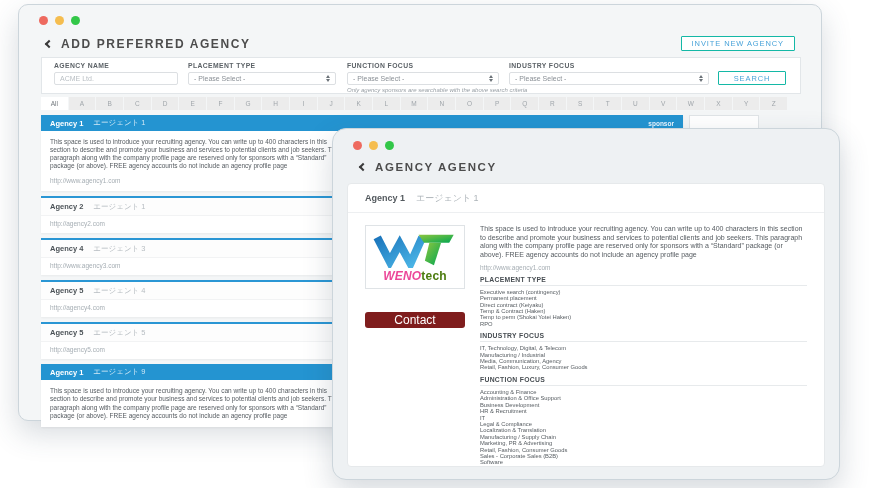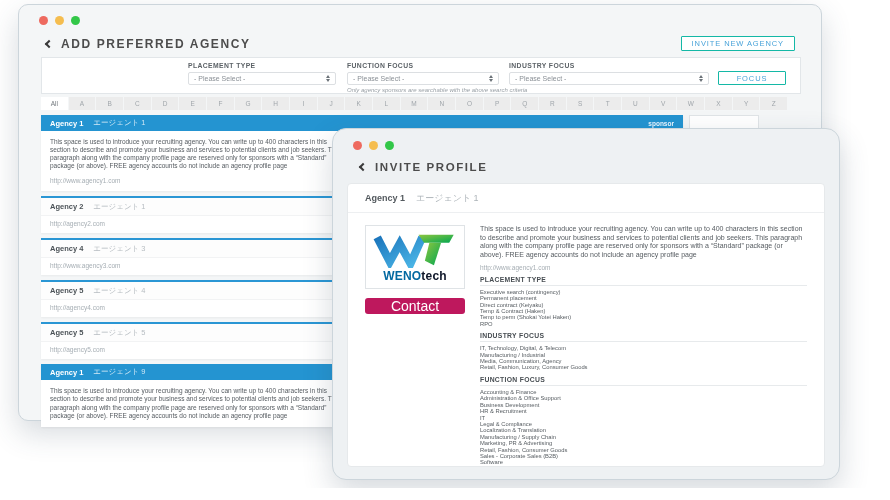--- a/index.html
+++ b/index.html
@@ -72,23 +72,23 @@
   .profile-card { position:absolute; left:14px; top:54px; width:478px; height:284px;
                   background:#fff; border:1px solid #e6e9eb; border-radius:4px; overflow:hidden; }
   .p-head { padding:8px 17px 7px; border-bottom:1px solid #edeff1; display:flex; align-items:baseline; }
   .p-name { font-size:9px; font-weight:bold; color:#53595e; }
   .p-jp { font-size:9px; color:#adb4b9; margin-left:11px; }
   .p-content { display:flex; gap:15px; padding:12px 17px; }
   .p-left { width:100px; flex:none; }
   .logo-box { width:100px; height:64px; border:1px solid #dfe3e6; background:#fff;
               display:flex; flex-direction:column; align-items:center; justify-content:center; }
   .logo-text { font-size:12px; font-weight:bold; letter-spacing:.2px; margin-top:1px; }
-  .logo-text .b { color:#0369a1; } .logo-text .g { color:#0f172a; }
-  .contact-btn { margin-top:9px; width:100%; height:16px; background:#be185d; border:none; border-radius:3px;
-                 color:#fff; font-size:14px; display:flex; align-items:center; justify-content:center;
+  .logo-text .b { color:#ec4899;font-style:italic; } .logo-text .g { color:#4d7c0f; }
+  .contact-btn { margin-top:23px; width:100%; height:16px; background:#7f1d1d; border:none; border-radius:3px;
+                 color:#fff; font-size:12px; display:flex; align-items:center; justify-content:center;
                  cursor:pointer; font-family:"Liberation Sans", sans-serif; }
   .p-right { flex:1; }
   .p-desc { font-size:7px; line-height:8.7px; color:#555b60; }
   .p-url { font-size:6.5px; color:#a6aeb4; margin:4px 0 3px; }
   .p-section h4 { margin-top:5px; font-size:6.8px; font-weight:bold; color:#474d52; letter-spacing:.3px;
                   border-bottom:1px solid #e7eaec; padding-bottom:2px; margin-bottom:3px; }
   .p-section ul { list-style:none; }
   .p-section li { font-size:5.8px; line-height:6.4px; color:#565c61; }
 </style>
 </head>
@@ -104,20 +104,26 @@
     </div>
 
     <div class="win-title" style="left:27px; top:32px; font-size:12px;">
       <span class="chev"></span>
       <span>ADD PREFERRED AGENCY</span>
     </div>
 
     <button class="btn-outline" style="position:absolute; right:26px; top:31px; height:15px; padding:0 10px;">INVITE NEW AGENCY</button>
 
     <div class="form-card">
+      <div class="field" style="left:12px; width:124px;">
+        <span class="lbl">AGENCY NAME</span>
+        <div class="tbox">
+            <input type="text" placeholder="ACME Ltd." style="">
+          </div>
+      </div>
       <div class="field" style="left:146px; width:148px;">
         <span class="lbl">PLACEMENT TYPE</span>
         <div class="sbox">
           <span>- Please Select -</span>
           <span class="updown">
               <i class="up"></i>
               <i class="down"></i>
             </span>
         </div>
       </div>
@@ -134,21 +140,21 @@
       <div class="field" style="left:467px; width:200px;">
         <span class="lbl">INDUSTRY FOCUS</span>
         <div class="sbox">
           <span>- Please Select -</span>
           <span class="updown">
               <i class="up"></i>
               <i class="down"></i>
             </span>
         </div>
       </div>
-      <button class="btn-outline" style="position:absolute; right:14px; top:13px; width:68px; height:14px;">FOCUS</button>
+      <button class="btn-outline" style="position:absolute; right:14px; top:13px; width:68px; height:14px;">SEARCH</button>
       <div class="form-note">Only agency sponsors are searchable with the above search criteria</div>
     </div>
 
     <div class="tabs">
 
     <div class="tab">All</div>
         <div class="tab">A</div>
         <div class="tab">B</div>
         <div class="tab">C</div>
         <div class="tab">D</div>
@@ -239,21 +245,21 @@
 
   <div class="window" id="front-window">
     <div class="traffic" style="left:20px; top:12px;">
       <span class="dot red"></span>
       <span class="dot yellow"></span>
       <span class="dot green"></span>
     </div>
 
     <div class="win-title" style="left:27px; top:32px; font-size:11.5px;">
       <span class="chev"></span>
-      <span>INVITE PROFILE</span>
+      <span>AGENCY AGENCY</span>
     </div>
 
     <div class="profile-card">
       <div class="p-head">
         <span class="p-name">Agency 1</span>
         <span class="p-jp">エージェント 1</span>
       </div>
 
       <div class="p-content">
         <div class="p-left">

